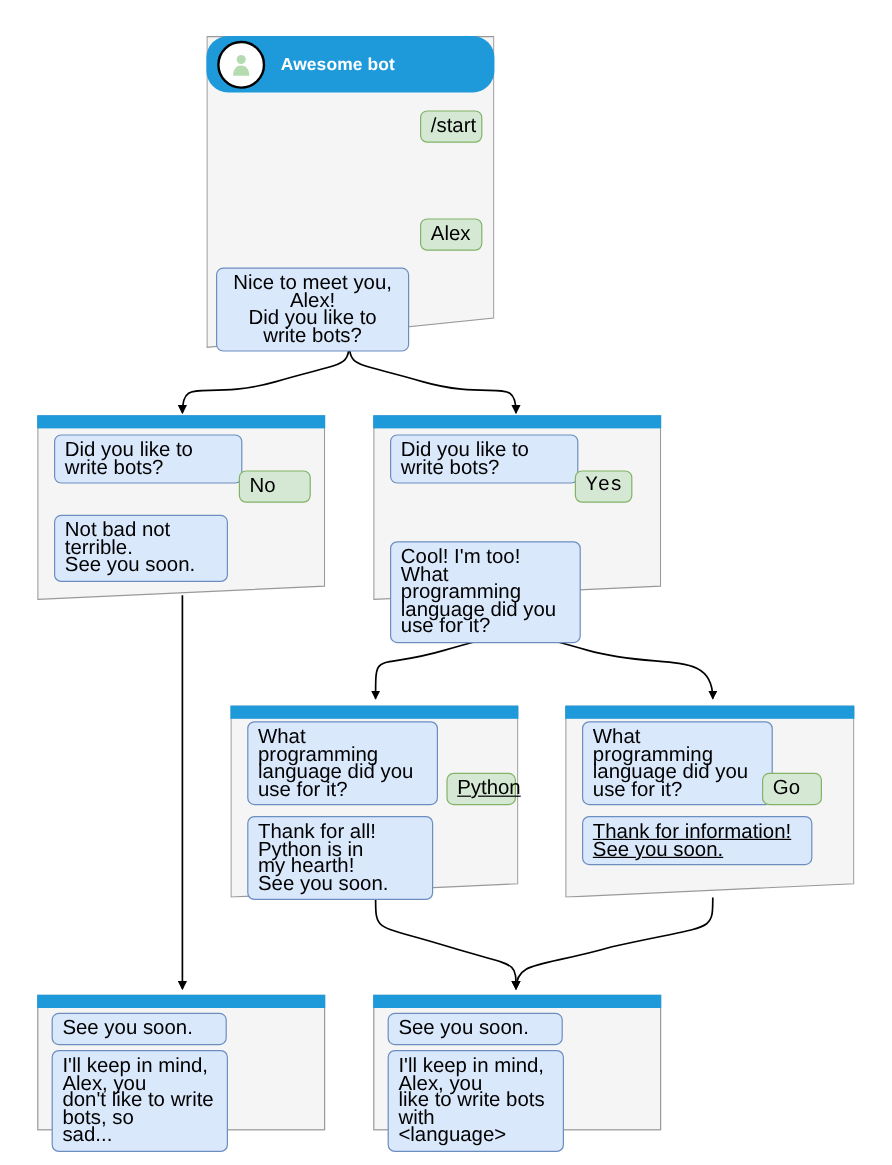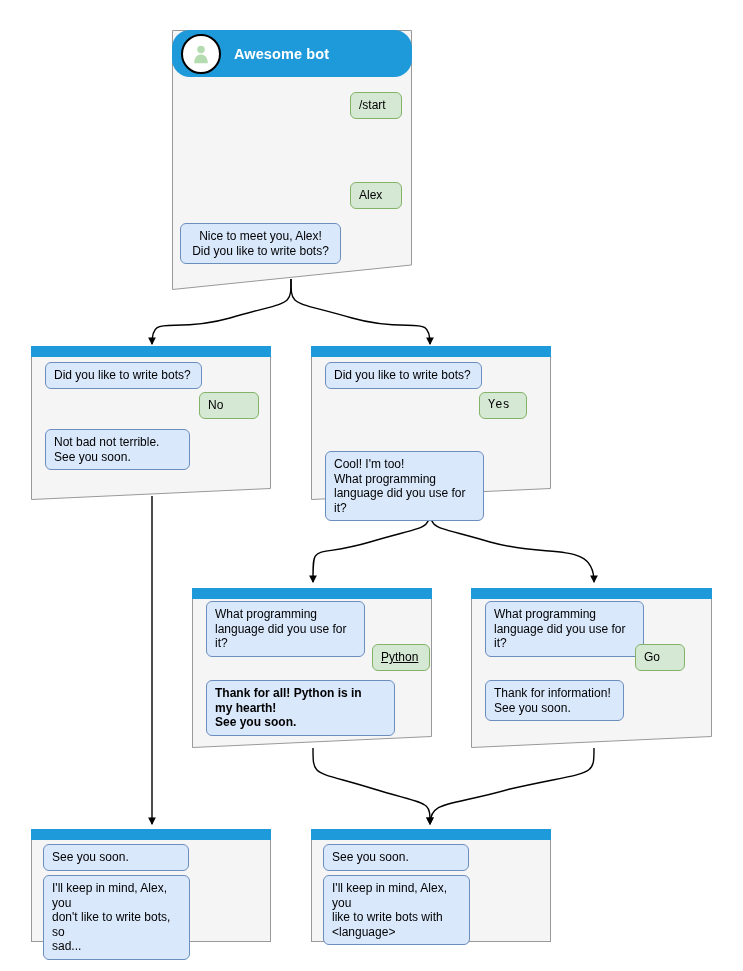--- a/index.html
+++ b/index.html
@@ -103,21 +103,21 @@
     height: 100%;
     z-index: 4;
   }
 
   .bubble {
     position: absolute;
     box-sizing: border-box;
     border-radius: 6px;
     border-width: 1px;
     border-style: solid;
-    font-size: 12px;
+    font-size: 17px;
     line-height: 14.5px;
     color: #000000;
     padding: 5px 8px 5px 8px;
     white-space: pre-line;
   }
   .bubble.bot {
     background: #dae8fc;
     border-color: #6c8ebf;
   }
   .bubble.user {
@@ -214,38 +214,38 @@
       <svg class="skew-shape" viewBox="0 0 240 160" preserveAspectRatio="none">
         <polygon points="0.5,0.5 239.5,0.5 239.5,148.5 0.5,159.5" fill="#f5f5f5" stroke="#999999" stroke-width="1"></polygon>
       </svg>
     </div>
     <div class="panel-header thin"></div>
     <div class="msgs">
       <div class="bubble bot" style="left:14px; top:13px; width:159px;">What programming
 language did you use for it?</div>
 
       <div class="bubble user" style="left:180px; top:56px; width:58px;text-decoration:underline;">Python</div>
-      <div class="bubble bot" style="left:14px; top:92px; width:189px;font-weight:bold;">Thank for all! Python is in
+      <div class="bubble bot" style="left:14px; top:92px; width:155px;">Thank for all! Python is in
 my hearth!
 See you soon.</div>
     </div>
   </div>
 
   <div class="panel" style="left:471px; top:588px; width:241px; height:160px;">
     <div class="panel-body skew-bottom">
       <svg class="skew-shape" viewBox="0 0 241 160" preserveAspectRatio="none">
         <polygon points="0.5,0.5 240.5,0.5 240.5,148.5 0.5,159.5" fill="#f5f5f5" stroke="#999999" stroke-width="1"></polygon>
       </svg>
     </div>
     <div class="panel-header thin"></div>
     <div class="msgs">
       <div class="bubble bot" style="left:14px; top:13px; width:159px;">What programming
 language did you use for it?</div>
       <div class="bubble user" style="left:164px; top:56px; width:50px;">Go</div>
-      <div class="bubble bot" style="left:14px; top:92px; width:139px;">Thank for information!
+      <div class="bubble bot" style="left:14px; top:92px; width:192px;text-decoration:underline;">Thank for information!
 See you soon.</div>
     </div>
   </div>
 
   <div class="panel" style="left:31px; top:829px; width:240px; height:113px;">
     <div class="panel-body"></div>
     <div class="panel-header thin"></div>
     <div class="msgs">
       <div class="bubble bot" style="left:12px; top:15px; width:146px;">See you soon.</div>
       <div class="bubble bot" style="left:12px; top:46px; width:147px;">I'll keep in mind, Alex, you

